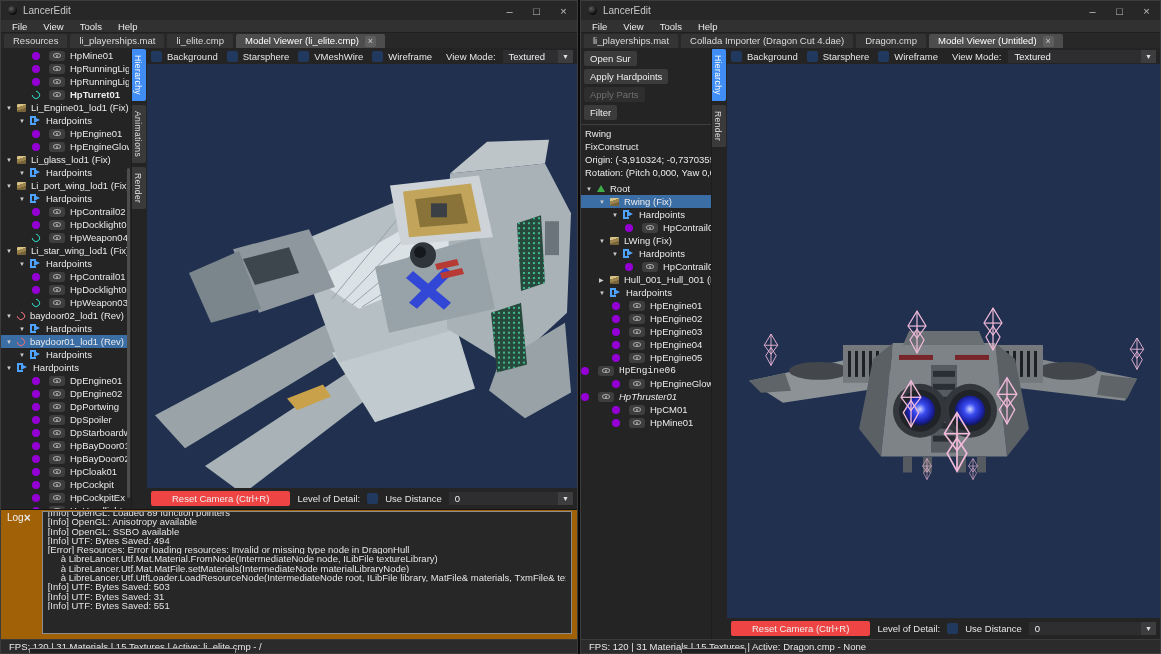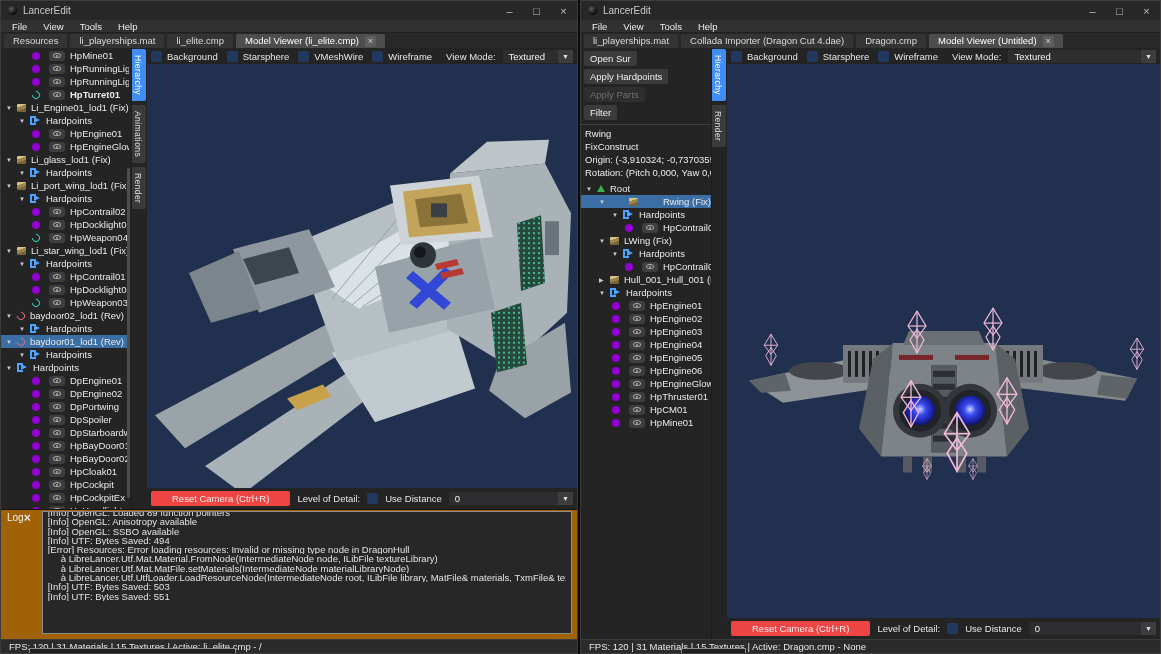--- a/index.html
+++ b/index.html
@@ -474,20 +474,21 @@
       <div class="log-body">
           <div class="log-line">[Info] OpenGL: Loaded 89 function pointers</div>
           <div class="log-line">[Info] OpenGL: Anisotropy available</div>
           <div class="log-line">[Info] OpenGL: SSBO available</div>
           <div class="log-line">[Info] UTF: Bytes Saved: 494</div>
           <div class="log-line">[Error] Resources: Error loading resources: Invalid or missing type node in DragonHull</div>
           <div class="log-line stack">à LibreLancer.Utf.Mat.Material.FromNode(IntermediateNode node, ILibFile textureLibrary)</div>
           <div class="log-line stack">à LibreLancer.Utf.Mat.MatFile.setMaterials(IntermediateNode materialLibraryNode)</div>
           <div class="log-line stack">à LibreLancer.Utf.UtfLoader.LoadResourceNode(IntermediateNode root, ILibFile library, MatFile&amp; materials, TxmFile&amp; textures, VmsFile&amp; vms)</div>
           <div class="log-line">[Info] UTF: Bytes Saved: 503</div>
+          <div class="log-line">[Info] UTF: Bytes Saved: 31</div>
           <div class="log-line">[Info] UTF: Bytes Saved: 551</div>
         </div>
     </div>
     <div class="statusbar">
       <span>FPS: 120 | 31 Materials | 15 Textures | Active: li_elite.cmp - /</span>
     </div>
     <div class="clipped-popup" style="left:28px;width:207px"></div>
   </div>
 
   <div class="window" id="win-right">
@@ -537,21 +538,21 @@
             <div class="info-line">Origin: (-3,910324; -0,7370355; -1,061</div>
             <div class="info-line">Rotation: (Pitch 0,000, Yaw 0,000, Rol</div>
           </div>
         <div class="panel-tree-wrap" style="position:relative;margin-top:3px">
           <div class="tree" style="position:static">
               <div class="tree-row" style="padding-left: 5px;">
                 <span class="arrow">▼</span>
                 <span class="rooticon"></span>
                 <span class="tlabel">Root</span>
               </div>
-              <div class="tree-row sel" style="padding-left: 18px; justify-content: space-between;">
+              <div class="tree-row sel" style="padding-left: 18px;">
                 <span class="arrow">▼</span>
                 <span class="cube"></span>
                 <span class="tlabel">Rwing (Fix)</span>
               </div>
               <div class="tree-row" style="padding-left: 31px;">
                 <span class="arrow">▼</span>
                 <span class="hpfolder"></span>
                 <span class="tlabel">Hardpoints</span>
               </div>
               <div class="tree-row" style="padding-left: 44px;">
@@ -623,37 +624,37 @@
                 <span class="tlabel">HpEngine04</span>
               </div>
               <div class="tree-row" style="padding-left: 31px;">
                 <span class="dot"></span>
                 <span class="spc"></span>
                 <span class="eyebadge">
                   <span class="eyeshape"></span>
                 </span>
                 <span class="tlabel">HpEngine05</span>
               </div>
-              <div class="tree-row" style="padding-left: 31px;">
+              <div class="tree-row" style=" font-family: Liberation Mono, monospace;">
                 <span class="dot"></span>
                 <span class="spc"></span>
                 <span class="eyebadge">
                   <span class="eyeshape"></span>
                 </span>
                 <span class="tlabel">HpEngine06</span>
               </div>
               <div class="tree-row" style="padding-left: 31px;">
                 <span class="dot"></span>
                 <span class="spc"></span>
                 <span class="eyebadge">
                   <span class="eyeshape"></span>
                 </span>
                 <span class="tlabel">HpEngineGlow</span>
               </div>
-              <div class="tree-row" style="padding-left: 31px;">
+              <div class="tree-row" style=" font-style: italic;">
                 <span class="dot"></span>
                 <span class="spc"></span>
                 <span class="eyebadge">
                   <span class="eyeshape"></span>
                 </span>
                 <span class="tlabel">HpThruster01</span>
               </div>
               <div class="tree-row" style="padding-left: 31px;">
                 <span class="dot"></span>
                 <span class="spc"></span>

